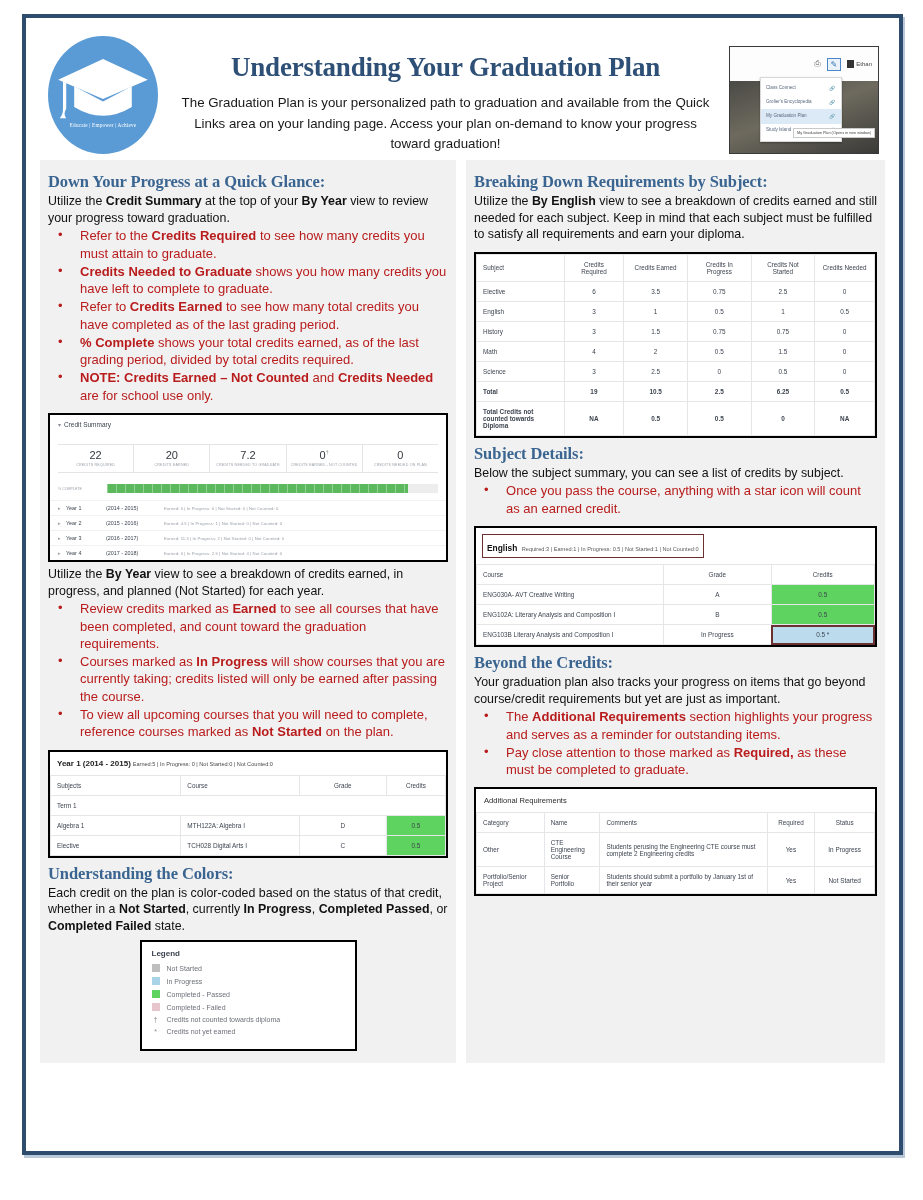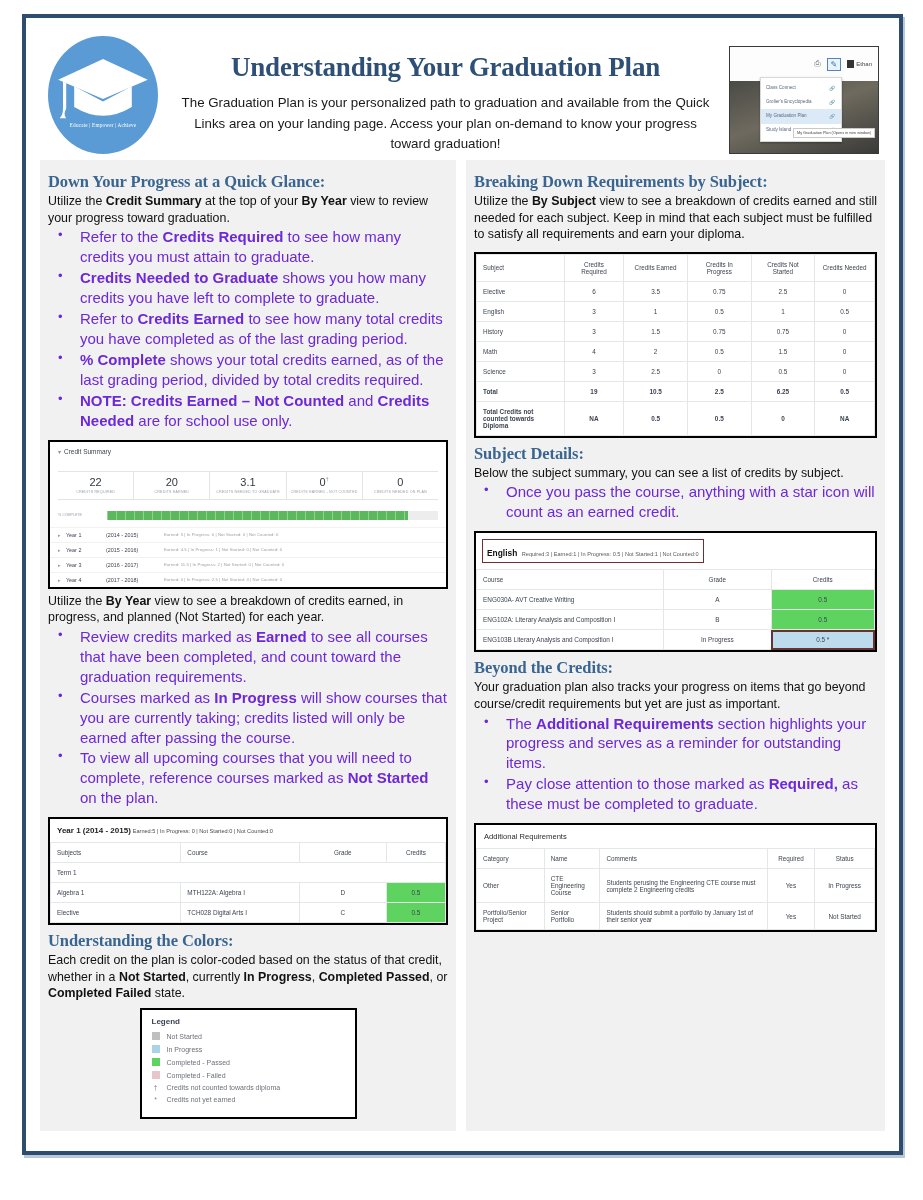--- a/index.html
+++ b/index.html
@@ -91,21 +91,21 @@
   .col.right { width: 428px; }
 
   h2.sect {
     font-family: "Liberation Serif", serif;
     font-size: 16.5px; color: #3a6591; font-weight: 700;
     margin: 6px 0 1px 0; letter-spacing: -0.1px;
   }
   p.body { font-size: 12.4px; line-height: 1.34; color: #111; }
   ul.bullets { list-style: none; margin: 1px 0 0 0; }
   ul.bullets li {
-    font-size: 15px; line-height: 1.33; color: #6d28d9;
+    font-size: 13px; line-height: 1.33; color: #b91c1c;
     position: relative; padding-left: 32px; margin-bottom: 1px;
   }
   ul.bullets li:before {
     content: "\2022"; position: absolute; left: 10px; top: -1px; font-size: 13px;
   }
   b { font-weight: 700; }
 
   
   .shot {
     background: #ffffff; border: 2px solid #000;
@@ -255,21 +255,21 @@
         <div class="cs-stats">
           <div class="cs-cell">
             <div class="cs-num"><span>22</span></div>
             <div class="cs-lbl">CREDITS REQUIRED</div>
           </div>
           <div class="cs-cell">
             <div class="cs-num"><span>20</span></div>
             <div class="cs-lbl">CREDITS EARNED</div>
           </div>
           <div class="cs-cell">
-            <div class="cs-num"><span>3.1</span></div>
+            <div class="cs-num"><span>7.2</span></div>
             <div class="cs-lbl">CREDITS NEEDED TO GRADUATE</div>
           </div>
           <div class="cs-cell">
             <div class="cs-num"><span>0</span><sup>†</sup></div>
             <div class="cs-lbl">CREDITS EARNED - NOT COUNTED</div>
           </div>
           <div class="cs-cell">
             <div class="cs-num"><span>0</span></div>
             <div class="cs-lbl">CREDITS NEEDED ON PLAN</div>
           </div>
@@ -380,21 +380,21 @@
                 <span class="lg-lbl">Credits not yet earned</span>
               </div>
         </div>
       </div>
     </div>
 
     <div class="col right">
 
       <h2 class="sect">Breaking Down Requirements by Subject:</h2>
       <p class="body">
-        <span>Utilize the </span><b>By Subject</b><span> view to see a breakdown of credits earned and still needed for each subject. Keep in mind that each subject must be fulfilled to satisfy all requirements and earn your diploma.</span>
+        <span>Utilize the </span><b>By English</b><span> view to see a breakdown of credits earned and still needed for each subject. Keep in mind that each subject must be fulfilled to satisfy all requirements and earn your diploma.</span>
       </p>
 
       <div class="shot">
         <table class="gt">
           <tbody>
                 <tr>
             <th class="left" style="width:22%">Subject</th>
             <th style="width:15%">Credits Required</th>
             <th style="width:16%">Credits Earned</th>
             <th style="width:16%">Credits In Progress</th>

